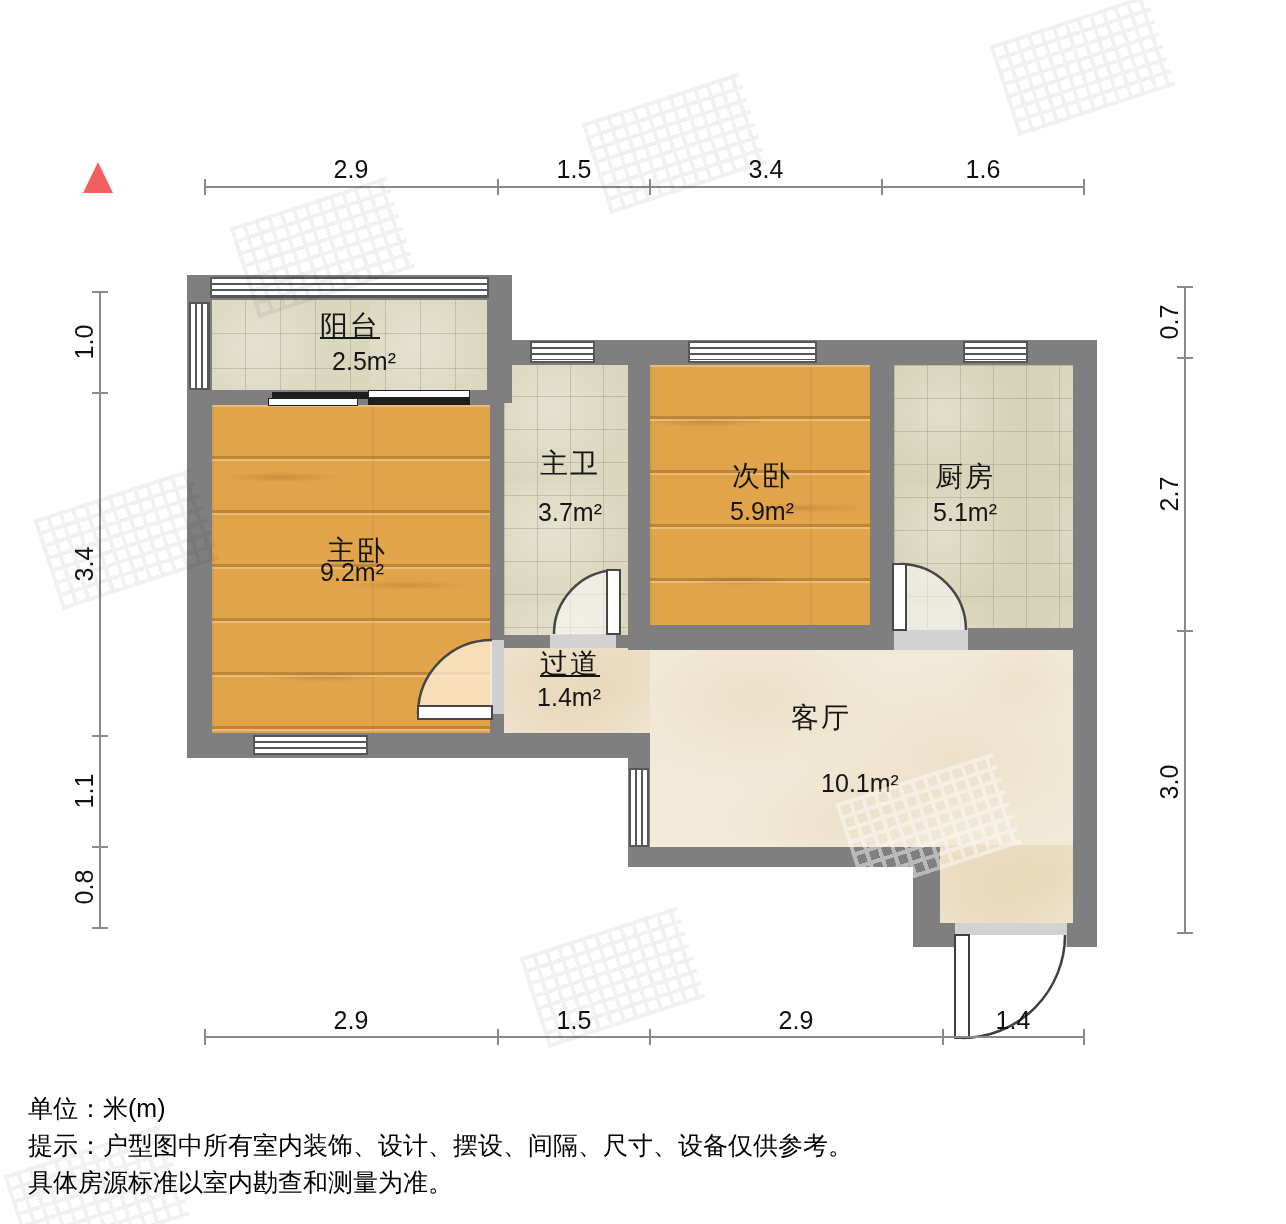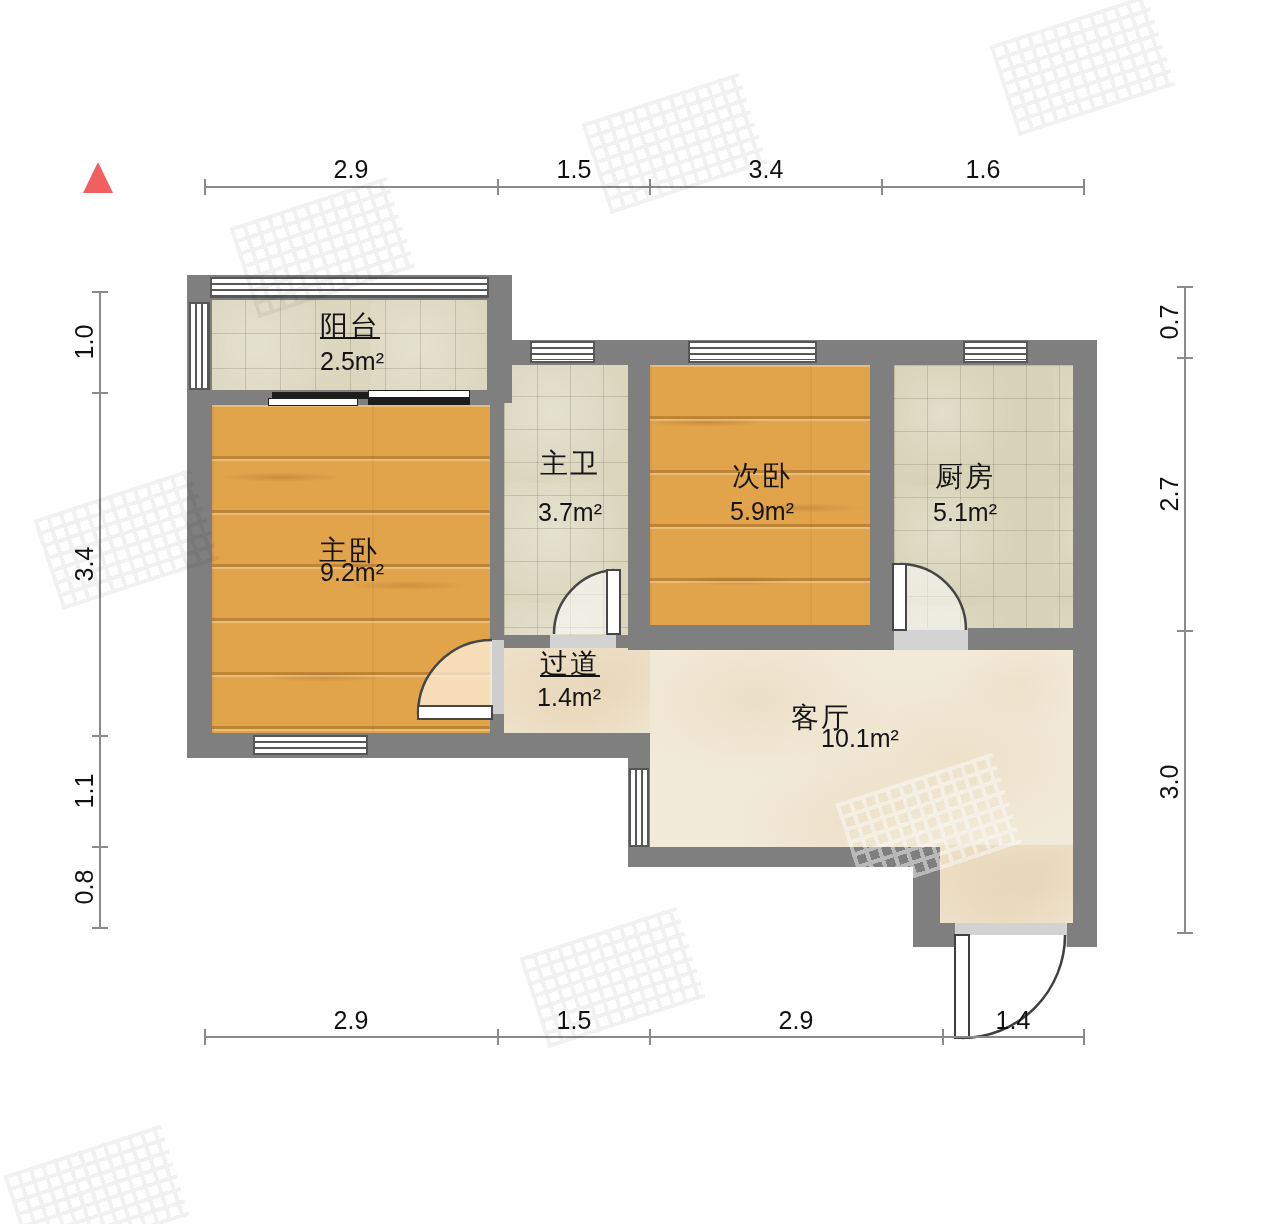--- a/index.html
+++ b/index.html
@@ -146,33 +146,33 @@
     <path d="M900,630 L900,564 A66,66 0 0 1 966,630 Z" fill="rgba(255,255,255,0.5)"></path>
     <path d="M900,564 A66,66 0 0 1 966,630" fill="none" stroke="#464646" stroke-width="2.5"></path>
     <rect x="893" y="564" width="13" height="66" fill="#ffffff" stroke="#464646" stroke-width="2"></rect>
 
     <path d="M962,935 L962,1038 A103,103 0 0 0 1065,935 Z" fill="#ffffff"></path>
     <path d="M962,1038 A103,103 0 0 0 1065,935" fill="none" stroke="#3f3f3f" stroke-width="2.5"></path>
     <rect x="955" y="935" width="14" height="103" fill="#ffffff" stroke="#3f3f3f" stroke-width="2"></rect>
   </svg>
 
   <div class="room-name" style="left:350px; top:326px;text-decoration:underline;">阳台</div>
-  <div class="room-area" style="left:352px; top:361px;">2.5m²</div>
-  <div class="room-name" style="left:349px; top:551px;">主卧</div>
+  <div class="room-area" style="left:364px; top:361px;">2.5m²</div>
+  <div class="room-name" style="left:357px; top:551px;">主卧</div>
   <div class="room-area" style="left:352px; top:572px;">9.2m²</div>
   <div class="room-name" style="left:570px; top:464px;">主卫</div>
   <div class="room-area" style="left:570px; top:512px;">3.7m²</div>
   <div class="room-name" style="left:762px; top:476px;">次卧</div>
   <div class="room-area" style="left:762px; top:511px;">5.9m²</div>
   <div class="room-name" style="left:965px; top:477px;">厨房</div>
   <div class="room-area" style="left:965px; top:512px;">5.1m²</div>
   <div class="room-name" style="left:570px; top:664px;text-decoration:underline;">过道</div>
   <div class="room-area" style="left:569px; top:697px;">1.4m²</div>
   <div class="room-name" style="left:821px; top:718px;">客厅</div>
-  <div class="room-area" style="left:860px; top:738px;">10.1m²</div>
+  <div class="room-area" style="left:860px; top:783px;">10.1m²</div>
 
   <div class="dline-h" style="left:205px; top:186px; width:880px;"></div>
   <div class="tick-v" style="left:204px; top:179px;"></div>
   <div class="tick-v" style="left:497px; top:179px;"></div>
   <div class="tick-v" style="left:649px; top:179px;"></div>
   <div class="tick-v" style="left:881px; top:179px;"></div>
   <div class="tick-v" style="left:1083px; top:179px;"></div>
   <div class="dim-label" style="left:351px; top:155px;">2.9</div>
   <div class="dim-label" style="left:574px; top:155px;">1.5</div>
   <div class="dim-label" style="left:766px; top:155px;">3.4</div>
@@ -210,14 +210,19 @@
   <div class="dim-label-rot" style="left:1169px; top:782px;">3.0</div>
 
   <div class="wm wm-dark" style="left:1000px; top:18px;"></div>
   <div class="wm wm-dark" style="left:240px;  top:200px;"></div>
   <div class="wm wm-dark" style="left:592px;  top:96px;"></div>
   <div class="wm wm-dark" style="left:44px;   top:492px;"></div>
   <div class="wm wm-dark" style="left:14px;   top:1148px;"></div>
   <div class="wm wm-light" style="left:846px;  top:776px;"></div>
   <div class="wm wm-dark" style="left:530px;  top:930px;"></div>
 
+  <div class="footer">
+    <p>单位：米(m)</p>
+    <p>提示：户型图中所有室内装饰、设计、摆设、间隔、尺寸、设备仅供参考。</p>
+    <p>具体房源标准以室内勘查和测量为准。</p>
+  </div>
 
 </div>
 
 </body></html>

